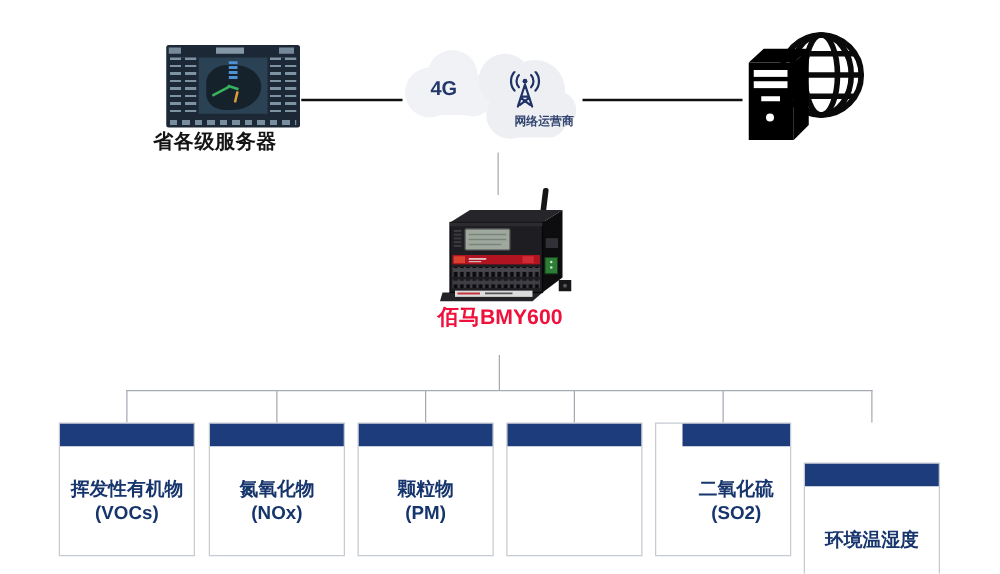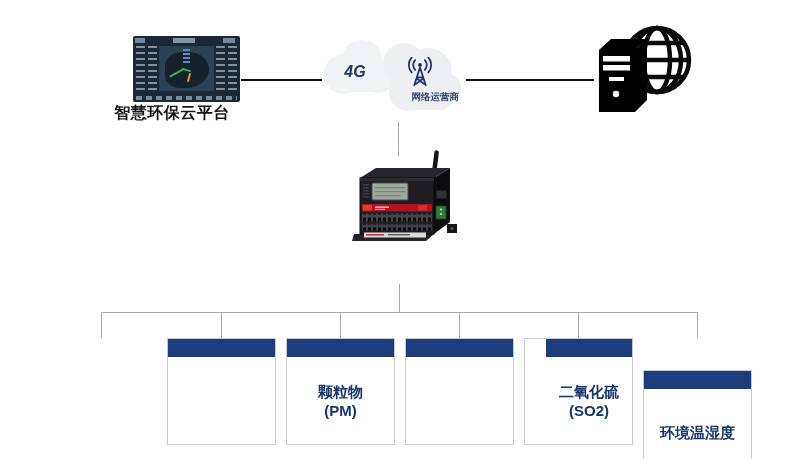--- a/index.html
+++ b/index.html
@@ -11,21 +11,21 @@
   .rtu-caption{position:absolute;left:310px;width:180px;text-align:center;font-weight:bold;font-size:17px;line-height:19px;}
   .rtu-red{color:var(--brand_red,#f0103c);}
   .rtu-black{color:#161616;}
 
   
   .hline-black{position:absolute;height:2px;background:var(--line_black,#111);}
   .vline-gray{position:absolute;width:1px;background:var(--line_gray,#a6abb3);}
   .hline-gray{position:absolute;height:1px;background:var(--line_gray,#a6abb3);}
 
   
-  .cloud-tech{position:absolute;left:330px;top:63px;width:50px;text-align:center;font-size:16px;font-weight:bold;color:#24376b;font-style:italic;}
+  .cloud-tech{position:absolute;left:330px;top:63px;width:50px;text-align:center;font-size:16px;font-weight:bold;color:#24376b;}
   .cloud-op{position:absolute;left:379px;top:91px;width:80px;text-align:right;font-size:9.5px;font-weight:bold;color:#33456f;}
 
   
   .monitor{position:absolute;left:133px;top:36px;width:107px;height:66px;background:#1c2835;border-radius:2px;}
   .mon-top{position:absolute;left:2px;top:2px;right:2px;height:5px;
     background:linear-gradient(90deg,#93a9bb 0 10px,transparent 10px 38px,#a7bccb 38px 60px,transparent 60px 88px,#93a9bb 88px 100px,transparent 100px);opacity:.75;}
   .mon-panel{position:absolute;top:10px;width:21px;height:44px;
     background-image:linear-gradient(90deg,transparent 0 9px,#1c2835 9px 12px,transparent 12px),
       repeating-linear-gradient(180deg,#8fa6b8 0 2px,transparent 2px 6px);opacity:.85;}
   .mon-map{position:absolute;left:26px;top:10px;width:55px;height:45px;background:#2b4254;overflow:hidden;}
@@ -56,21 +56,21 @@
     <div class="mon-panel" style="left:83px"></div>
     <div class="mon-map">
       <div class="mon-land"></div>
       <div class="mon-markers"></div>
       <div class="mon-path-g1"></div>
       <div class="mon-path-g2"></div>
       <div class="mon-path-o"></div>
     </div>
     <div class="mon-bottom"></div>
   </div>
-  <div class="caption" style="left:104px;top:103px;width:136px;">智慧环保云平台</div>
+  <div class="caption" style="left:104px;top:103px;width:136px;">省各级服务器</div>
 
   <div class="hline-black" style="left:241px;top:79px;width:81px;"></div>
 
   <svg class="abs" style="left:316px;top:26px;" width="148" height="96" viewBox="0 0 148 96">
     <g fill="#f1f2f6">
       <circle cx="28" cy="48" r="20"></circle>
         <circle cx="46" cy="34" r="20"></circle>
         <circle cx="62" cy="50" r="17"></circle>
       <rect x="12" y="42" width="64" height="24" rx="12"></rect>
     </g>
@@ -156,32 +156,44 @@
     <rect x="14" y="88" width="18" height="1.6" fill="#c2353f"></rect>
     <rect x="36" y="88" width="22" height="1.4" fill="#555"></rect>
     <rect x="84" y="44" width="11" height="9" fill="#303036" stroke="#0c0c0e"></rect>
     <rect x="84" y="60" width="10" height="13" fill="#2e7d36" stroke="#14421a" stroke-width=".8"></rect>
     <circle cx="89" cy="63.5" r="1" fill="#cfe8cf"></circle>
       <circle cx="89" cy="68" r="1" fill="#cfe8cf"></circle>
     <rect x="95" y="78" width="10" height="9" fill="#161618"></rect>
     <circle cx="100" cy="82.5" r="1.6" fill="#555"></circle>
   </svg>
 
+  <div class="rtu-caption rtu-red" style="top:244px;">佰马BMY600</div>
 
   <div class="vline-gray" style="left:399px;top:284px;height:28px;"></div>
   <div class="hline-gray" style="left:101px;top:312px;width:597px;"></div>
   <div class="vline-gray" style="left:101px;top:312px;height:26px;"></div>
   <div class="vline-gray" style="left:221px;top:312px;height:26px;"></div>
   <div class="vline-gray" style="left:340px;top:312px;height:26px;"></div>
   <div class="vline-gray" style="left:459px;top:312px;height:26px;"></div>
   <div class="vline-gray" style="left:578px;top:312px;height:26px;"></div>
   <div class="vline-gray" style="left:697px;top:312px;height:26px;"></div>
 
+  <div class="sensor-box" style="left:47px;">
+    <div class="sensor-head"></div>
+    <div class="sensor-body">
+      <span>挥发性有机物</span>
+      <span>(VOCs)</span>
+    </div>
+  </div>
   <div class="sensor-box" style="left:167px;">
     <div class="sensor-head"></div>
+    <div class="sensor-body">
+      <span>氮氧化物</span>
+      <span>(NOx)</span>
+    </div>
   </div>
   <div class="sensor-box" style="left:286px;">
     <div class="sensor-head"></div>
     <div class="sensor-body">
       <span>颗粒物</span>
       <span>(PM)</span>
     </div>
   </div>
   <div class="sensor-box" style="left:405px;">
     <div class="sensor-head"></div>

